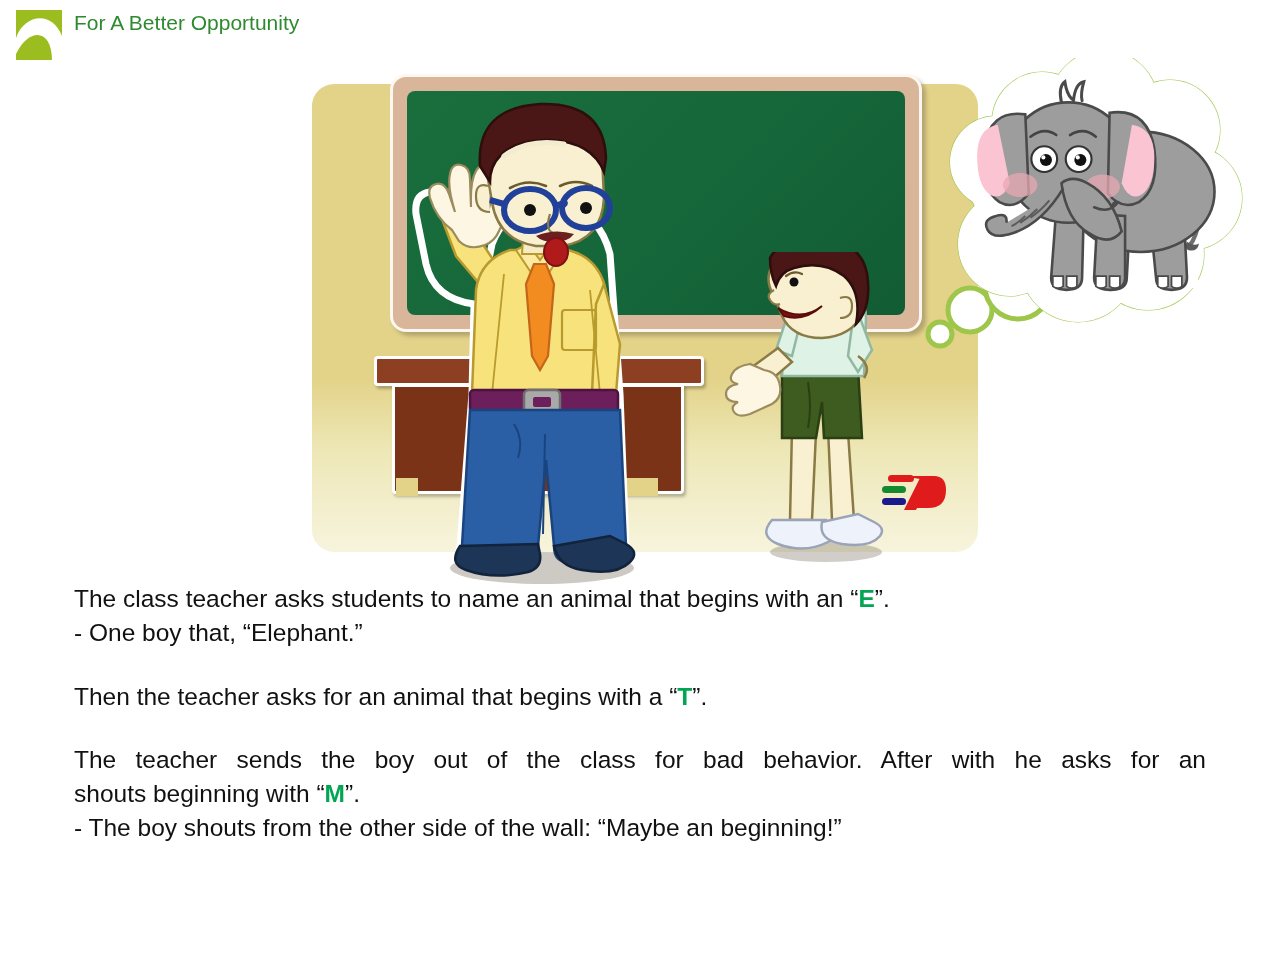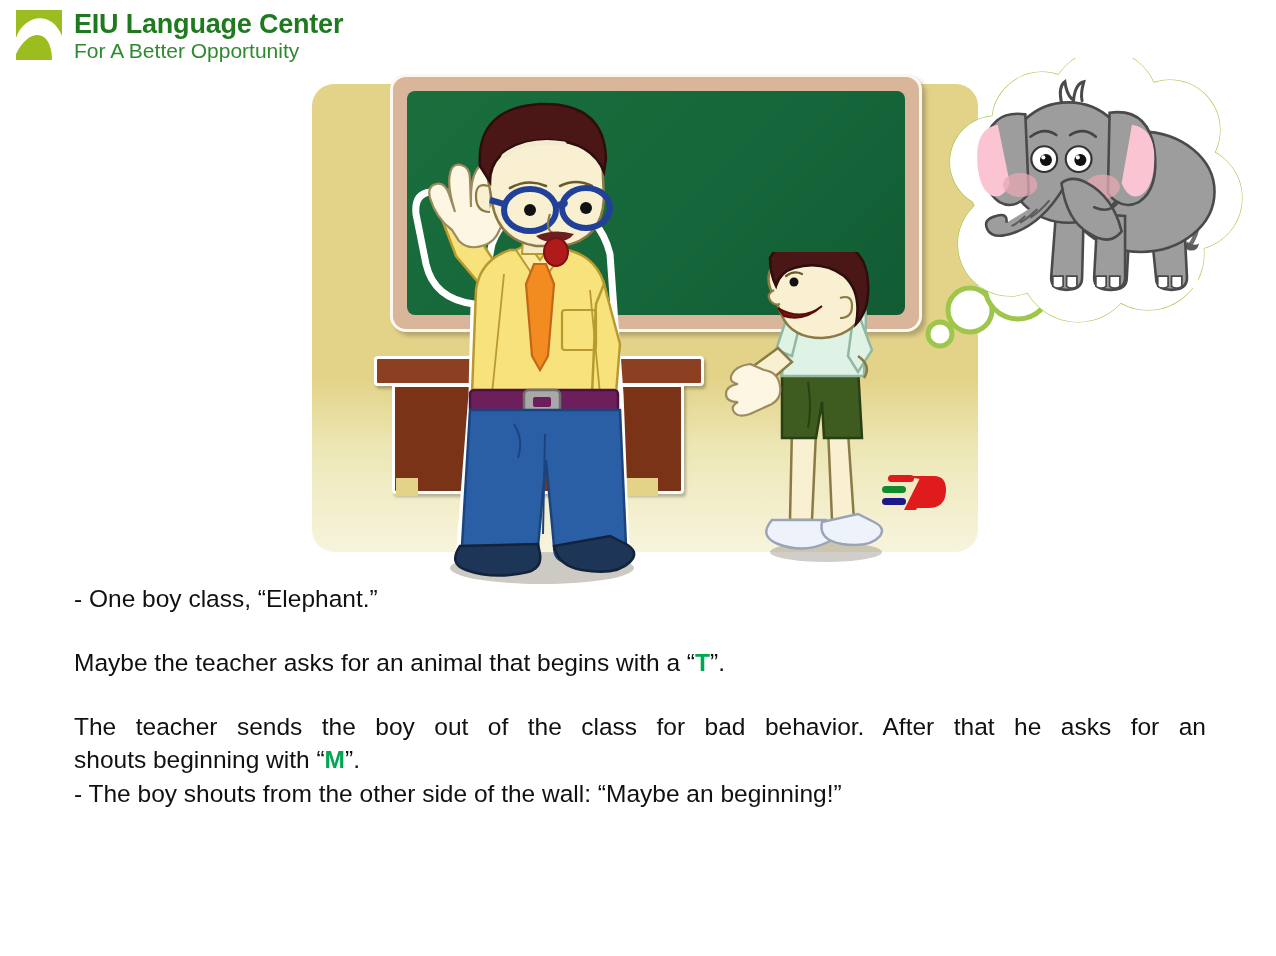--- a/index.html
+++ b/index.html
@@ -98,21 +98,20 @@
 <div class="slide">
 
   <div class="brand">
     <div class="brand-mark">
       <svg width="48" height="56" viewBox="0 0 48 56">
         <rect x="0" y="2" width="46" height="50" fill="#9cbd1f"></rect>
         <path d="M0 30 C 8 6, 36 2, 46 28 L46 52 L36 52 C 36 22, 14 18, 0 46 Z" fill="#ffffff"></path>
       </svg>
     </div>
     <div class="brand-text">
-      <div class="brand-title">EIU Language Center</div>
       <div class="brand-tag">For A Better Opportunity</div>
     </div>
   </div>
 
   <div class="illustration">
 
     <div class="panel"></div>
 
     <div class="board-shadow"></div>
     <div class="board-frame">
@@ -319,33 +318,36 @@
           <path d="M142 148 q18 8 28 -6" fill="none" stroke="#4a4a4a" stroke-width="3" stroke-linecap="round"></path>
         </g>
       </svg>
     </div>
   </div>
 
 
   <div class="body-copy">
 
     <p class="para">
-      <span>- One boy class, “</span><span class="b">Elephant.”</span>
+      <span>The class teacher asks students to name an animal that begins with an “</span><span class="hl">E</span><span>”.</span>
+    </p>
+    <p class="para">
+      <span>- One boy that, “</span><span class="b">Elephant.”</span>
     </p>
 
     <div class="gap"></div>
 
     <p class="para">
-      <span>Maybe the teacher asks for an animal that begins with a “</span><span class="hl">T</span><span>”.</span>
+      <span>Then the teacher asks for an animal that begins with a “</span><span class="hl">T</span><span>”.</span>
     </p>
 
     <div class="gap"></div>
 
     <p class="para j" style="text-align:justify;text-align-last:justify;">
-      <span>The teacher sends the boy out of the class for bad behavior. After that he asks for an</span>
+      <span>The teacher sends the boy out of the class for bad behavior. After with he asks for an</span>
     </p>
     <p class="para">
       <span>shouts beginning with “</span><span class="hl">M</span><span>”.</span>
     </p>
     <p class="para">
       <span>- The boy shouts from the other side of the wall: “</span><span class="b">Maybe an beginning!</span><span>”</span>
     </p>
   </div>
 
 </div>

